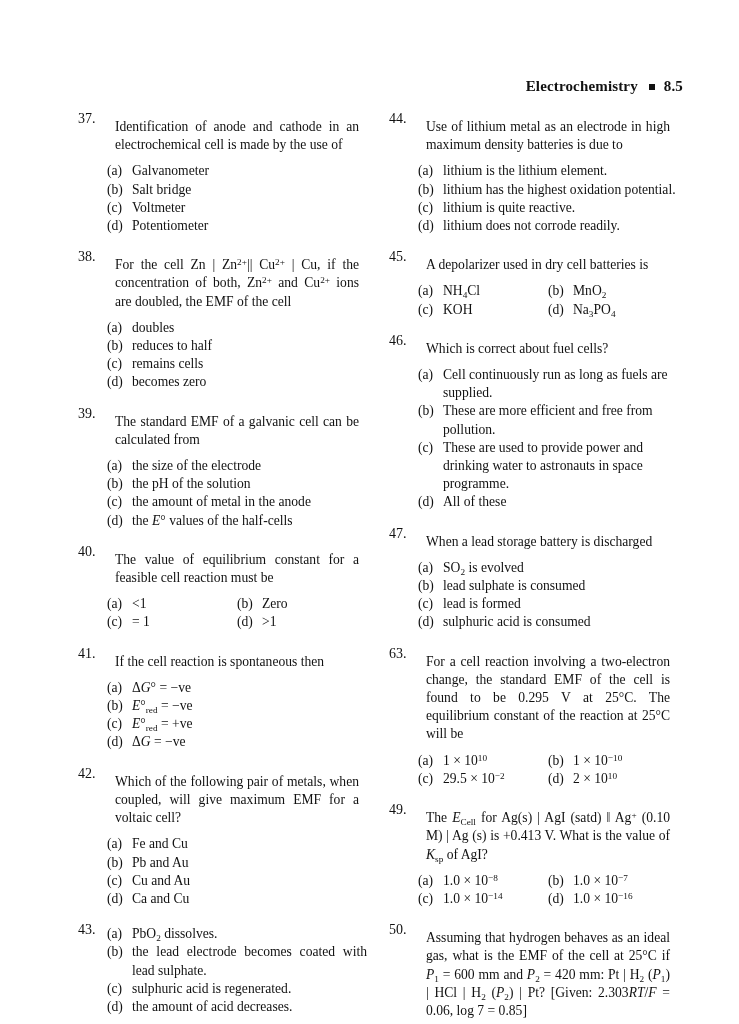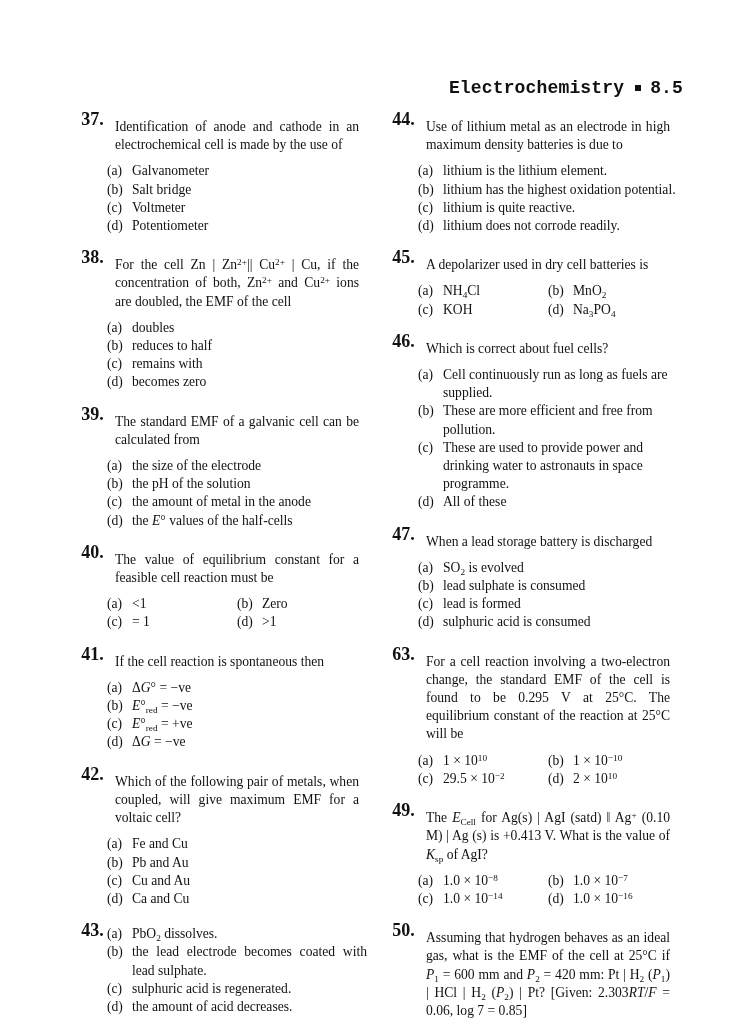--- a/index.html
+++ b/index.html
@@ -19,25 +19,25 @@
     position: absolute;
     inset: 0;
     background: #ffffff;
   }
 
   
   .runhead {
     position: absolute;
     top: 78px;
     right: 56px;
-    font-size: 18px;
+    font-size: 15px;
     font-weight: bold;
     letter-spacing: 0.15px;
     white-space: nowrap;
-    font-family: Liberation Mono, monospace;
+    font-family: Liberation Serif, serif;
     padding-left: 28px;
   }
   .runhead .rh-title { }
   .runhead .rh-sq {
     display: inline-block;
     width: 6px;
     height: 6px;
     background: #111;
     margin: 0 9px 1px 11px;
     vertical-align: middle;
@@ -58,24 +58,24 @@
     flex: 0 0 289px;
   }
 
   
   .q {
     display: flex;
     margin-bottom: 13px;
   }
   .q-num {
     flex: 0 0 29px;
-    font-weight: bold;
-    font-size: 18px;
+    font-weight: normal;
+    font-size: 14px;
     line-height: 18.2px;
-    text-align: center;
+    text-align: left;
   }
   .q-body {
     flex: 1 1 auto;
     min-width: 0;
   }
   .q-stem {
     font-size: 13.6px;
     line-height: 18.2px;
     text-align: justify;
     text-justify: inter-word;
@@ -161,21 +161,21 @@
               <div class="opt">
                 <span class="opt-lbl">(a)</span>
                 <span class="opt-txt">doubles</span>
               </div>
               <div class="opt">
                 <span class="opt-lbl">(b)</span>
                 <span class="opt-txt">reduces to half</span>
               </div>
               <div class="opt">
                 <span class="opt-lbl">(c)</span>
-                <span class="opt-txt">remains with</span>
+                <span class="opt-txt">remains cells</span>
               </div>
               <div class="opt">
                 <span class="opt-lbl">(d)</span>
                 <span class="opt-txt">becomes zero</span>
               </div>
             </div>
           </div>
         </div>
         <div class="q">
           <div class="q-num">39.</div>

